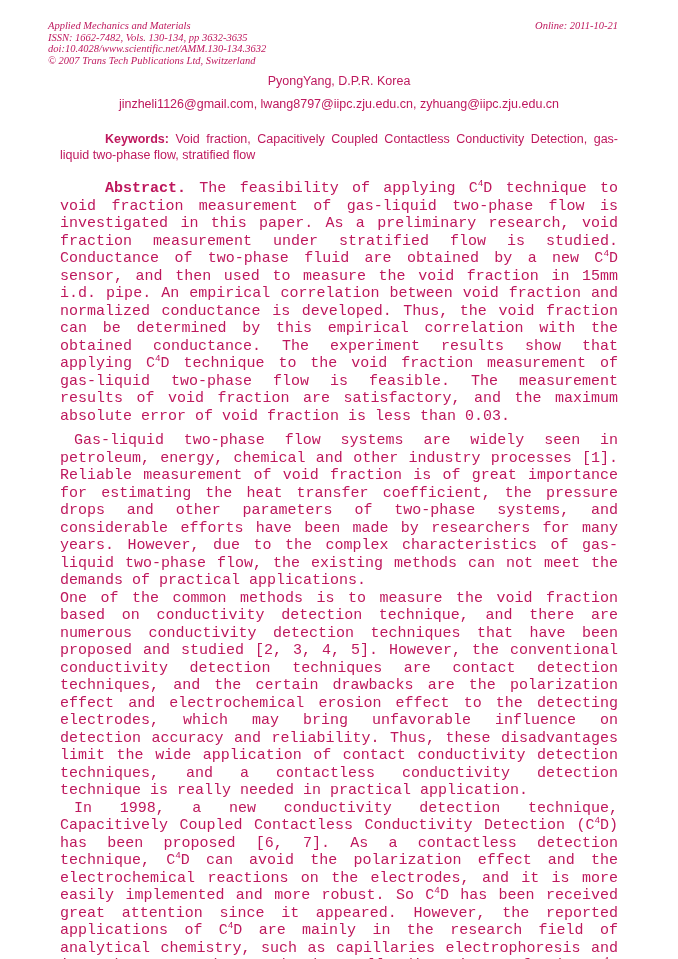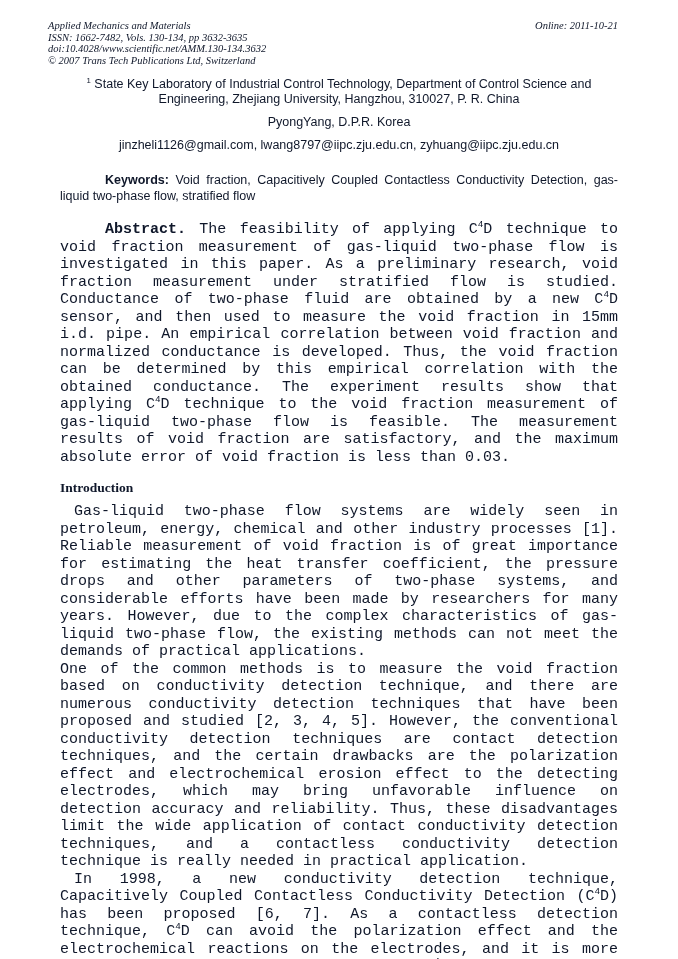--- a/index.html
+++ b/index.html
@@ -1,21 +1,21 @@
 <!DOCTYPE html>
 <html><head>
 <meta charset="utf-8">
 <style>
   html, body { margin: 0; padding: 0; background: #ffffff; }
   .page {
     position: relative;
     width: 678px;
     height: 959px;
     background: #ffffff;
-    color: #0f172a;
+    color: #be185d;
     box-sizing: border-box;
     padding: 20px 60px 0 60px;
     overflow: hidden;
     font-family: "Liberation Serif", serif;
   }
   
   .pdf-header {
     display: flex;
     justify-content: space-between;
     align-items: flex-start;
@@ -101,28 +101,26 @@
       <div>Applied Mechanics and Materials</div>
       <div>ISSN: 1662-7482, Vols. 130-134, pp 3632-3635</div>
       <div>doi:10.4028/www.scientific.net/AMM.130-134.3632</div>
       <div>© 2007 Trans Tech Publications Ltd, Switzerland</div>
     </div>
     <div class="hdr-right">Online: 2011-10-21</div>
   </header>
 
 
 
-  <div class="affil affil-1"><sup>1</sup> State Key Laboratory of Industrial Control Technology, Department of Control Science and<br>Engineering, Zhejiang University, Hangzhou, 310027, P. R. China</div>
   <div class="affil affil-loc">PyongYang, D.P.R. Korea</div>
 
   <div class="emails">jinzheli1126@gmail.com, lwang8797@iipc.zju.edu.cn, zyhuang@iipc.zju.edu.cn</div>
 
   <p class="keywords"><b class="inline-label">Keywords:</b> <span>Void fraction, Capacitively Coupled Contactless Conductivity Detection, gas-liquid two-phase flow, stratified flow</span></p>
 
   <p class="abstract"><b class="inline-label">Abstract.</b> <span>The feasibility of applying C<sup>4</sup>D technique to void fraction measurement of gas-liquid two-phase flow is investigated in this paper. As a preliminary research, void fraction measurement under stratified flow is studied. Conductance of two-phase fluid are obtained by a new C<sup>4</sup>D sensor, and then used to measure the void fraction in 15mm i.d. pipe. An empirical correlation between void fraction and normalized conductance is developed. Thus, the void fraction can be determined by this empirical correlation with the obtained conductance. The experiment results show that applying C<sup>4</sup>D technique to the void fraction measurement of gas-liquid two-phase flow is feasible. The measurement results of void fraction are satisfactory, and the maximum absolute error of void fraction is less than 0.03.</span></p>
 
-  <h2 class="section">Introduction</h2>
 
   <p class="body first indent">Gas-liquid two-phase flow systems are widely seen in petroleum, energy, chemical and other industry processes [1]. Reliable measurement of void fraction is of great importance for estimating the heat transfer coefficient, the pressure drops and other parameters of two-phase systems, and considerable efforts have been made by researchers for many years. However, due to the complex characteristics of gas-liquid two-phase flow, the existing methods can not meet the demands of practical applications.</p>
   <p class="body">One of the common methods is to measure the void fraction based on conductivity detection technique, and there are numerous conductivity detection techniques that have been proposed and studied [2, 3, 4, 5]. However, the conventional conductivity detection techniques are contact detection techniques, and the certain drawbacks are the polarization effect and electrochemical erosion effect to the detecting electrodes, which may bring unfavorable influence on detection accuracy and reliability. Thus, these disadvantages limit the wide application of contact conductivity detection techniques, and a contactless conductivity detection technique is really needed in practical application.</p>
   <p class="body indent">In 1998, a new conductivity detection technique, Capacitively Coupled Contactless Conductivity Detection (C<sup>4</sup>D) has been proposed [6, 7]. As a contactless detection technique, C<sup>4</sup>D can avoid the polarization effect and the electrochemical reactions on the electrodes, and it is more easily implemented and more robust. So C<sup>4</sup>D has been received great attention since it appeared. However, the reported applications of C<sup>4</sup>D are mainly in the research field of analytical chemistry, such as capillaries electrophoresis and ion chromatography, and the cell dimensions of the C<sup>4</sup>D detector are usually below millimeter levels [8]. In addition, applications of C<sup>4</sup>D in two-phase flow research field are still limited, and up to date, application on void fraction measurement hasn’t been ever reported. This work aims to test the possibility of applying C<sup>4</sup>D technique to measure the void fraction of gas-liquid two-phase flow. As stratified flow is one of the common flow patterns in horizontal</p>
 
 </div>
 
 </body></html>

